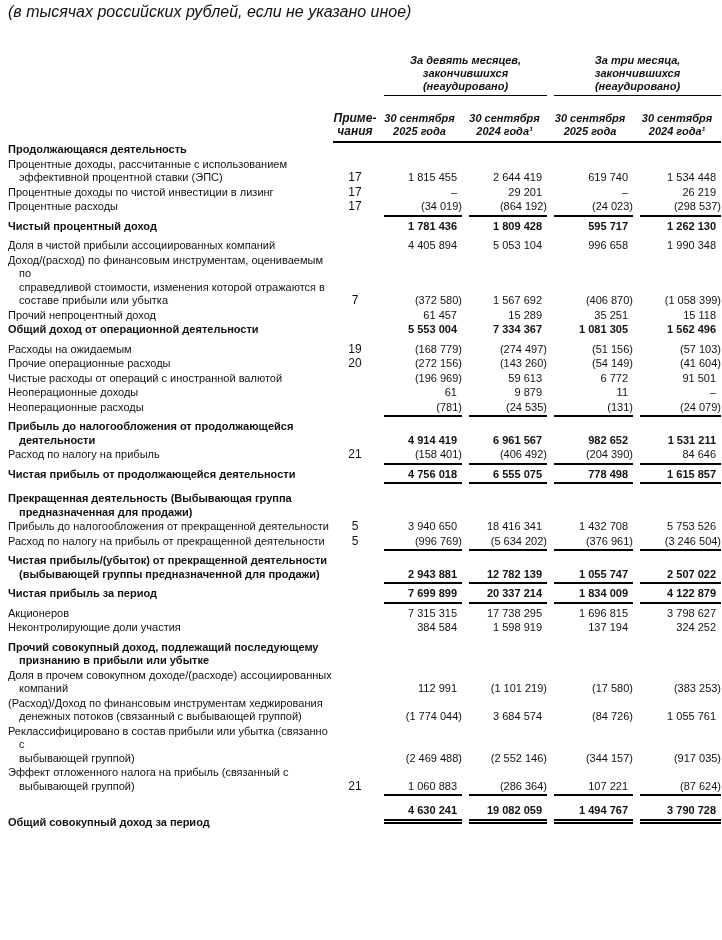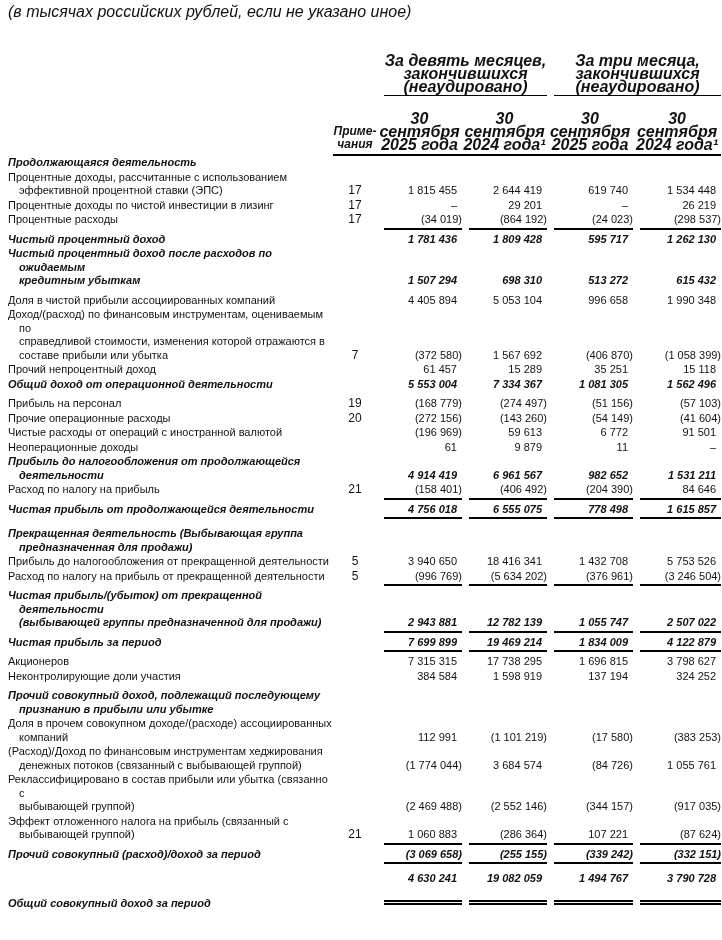--- a/index.html
+++ b/index.html
@@ -24,21 +24,21 @@
     line-height: 13.5px;
   }
   td, th { padding: 0; vertical-align: bottom; }
 
   
   thead th, thead td {
     font-weight: bold;
     font-style: italic;
     text-align: center;
     white-space: pre-line;
-    font-size: 16px;
+    font-size: 11px;
     line-height: 13px;
   }
   th.grp { padding-bottom: 0; }
   th.grp .gt {
     margin-left: 7px;
     border-bottom: 1.5px solid #000;
     padding-bottom: 2px;
   }
   thead tr.dates td { padding-top: 3px; padding-bottom: 3px; }
   thead td.hb { border-bottom: 2.5px solid #000; }
@@ -59,28 +59,28 @@
     white-space: nowrap;
   }
   td.num .v.neg { padding-right: 0; }
   td.num .v.rule {
     border-bottom: 2px solid #000;
     padding-bottom: 1px;
     margin-bottom: 2px;
   }
   td.num .v.rule2 {
     border-bottom: 5px double #000;
-    padding-bottom: 14px;
+    padding-bottom: 1px;
     margin-bottom: 14px;
   }
   tr.ruled td.lbl .t, tr.ruled td.note { padding-bottom: 5px; }
   tr.ruled2 td.lbl .t, tr.ruled2 td.note { padding-bottom: 8px; }
   tr.gap td { padding-top: 6px; }
   tbody tr td { padding-top: 1px; }
-  .b { font-weight: bold; font-style: italic; }
+  .b { font-weight: bold; }
 </style>
 </head>
 <body>
 
 <div class="page">
   <div class="subtitle">(в тысячах российских рублей, если не указано иное)</div>
 
   <table class="stmt">
     <colgroup>
       <col style="width:325px">
@@ -202,39 +202,20 @@
           <td class="num">
             <div class="v b">1 809 428</div>
           </td>
           <td class="num">
             <div class="v b">595 717</div>
           </td>
           <td class="num">
             <div class="v b">1 262 130</div>
           </td>
         </tr>
-        <tr>
-          <td class="lbl">
-            <div class="t b">Чистый процентный доход после расходов по ожидаемым
-кредитным убыткам</div>
-          </td>
-          <td class="note"></td>
-          <td class="num">
-            <div class="v b">1 507 294</div>
-          </td>
-          <td class="num">
-            <div class="v b">698 310</div>
-          </td>
-          <td class="num">
-            <div class="v b">513 272</div>
-          </td>
-          <td class="num">
-            <div class="v b">615 432</div>
-          </td>
-        </tr>
         <tr class="gap">
           <td class="lbl">
             <div class="t">Доля в чистой прибыли ассоциированных компаний</div>
           </td>
           <td class="note"></td>
           <td class="num">
             <div class="v">4 405 894</div>
           </td>
           <td class="num">
             <div class="v">5 053 104</div>
@@ -297,21 +278,21 @@
           </td>
           <td class="num">
             <div class="v b">1 081 305</div>
           </td>
           <td class="num">
             <div class="v b">1 562 496</div>
           </td>
         </tr>
         <tr class="gap">
           <td class="lbl">
-            <div class="t">Прибыль на персонал</div>
+            <div class="t">Расходы на ожидаемым</div>
           </td>
           <td class="note">19</td>
           <td class="num">
             <div class="v neg">(168 779)</div>
           </td>
           <td class="num">
             <div class="v neg">(274 497)</div>
           </td>
           <td class="num">
             <div class="v neg">(51 156)</div>
@@ -365,20 +346,38 @@
             <div class="v">61</div>
           </td>
           <td class="num">
             <div class="v">9 879</div>
           </td>
           <td class="num">
             <div class="v">11</div>
           </td>
           <td class="num">
             <div class="v">–</div>
+          </td>
+        </tr>
+        <tr class="ruled">
+          <td class="lbl">
+            <div class="t">Неоперационные расходы</div>
+          </td>
+          <td class="note"></td>
+          <td class="num">
+            <div class="v neg rule">(781)</div>
+          </td>
+          <td class="num">
+            <div class="v neg rule">(24 535)</div>
+          </td>
+          <td class="num">
+            <div class="v neg rule">(131)</div>
+          </td>
+          <td class="num">
+            <div class="v neg rule">(24 079)</div>
           </td>
         </tr>
         <tr>
           <td class="lbl">
             <div class="t b">Прибыль до налогообложения от продолжающейся
 деятельности</div>
           </td>
           <td class="note"></td>
           <td class="num">
             <div class="v b">4 914 419</div>
@@ -505,21 +504,21 @@
         </tr>
         <tr class="ruled">
           <td class="lbl">
             <div class="t b">Чистая прибыль за период</div>
           </td>
           <td class="note"></td>
           <td class="num">
             <div class="v b rule">7 699 899</div>
           </td>
           <td class="num">
-            <div class="v b rule">19 469 214</div>
+            <div class="v b rule">20 337 214</div>
           </td>
           <td class="num">
             <div class="v b rule">1 834 009</div>
           </td>
           <td class="num">
             <div class="v b rule">4 122 879</div>
           </td>
         </tr>
         <tr>
           <td class="lbl">
@@ -643,38 +642,20 @@
             <div class="v rule">1 060 883</div>
           </td>
           <td class="num">
             <div class="v neg rule">(286 364)</div>
           </td>
           <td class="num">
             <div class="v rule">107 221</div>
           </td>
           <td class="num">
             <div class="v neg rule">(87 624)</div>
-          </td>
-        </tr>
-        <tr class="ruled">
-          <td class="lbl">
-            <div class="t b">Прочий совокупный (расход)/доход за период</div>
-          </td>
-          <td class="note"></td>
-          <td class="num">
-            <div class="v neg b rule">(3 069 658)</div>
-          </td>
-          <td class="num">
-            <div class="v neg b rule">(255 155)</div>
-          </td>
-          <td class="num">
-            <div class="v neg b rule">(339 242)</div>
-          </td>
-          <td class="num">
-            <div class="v neg b rule">(332 151)</div>
           </td>
         </tr>
         <tr class="gap ruled2">
           <td class="lbl">
             <div class="t b">Общий совокупный доход за период</div>
           </td>
           <td class="note"></td>
           <td class="num">
             <div class="v b rule2">4 630 241</div>
           </td>

